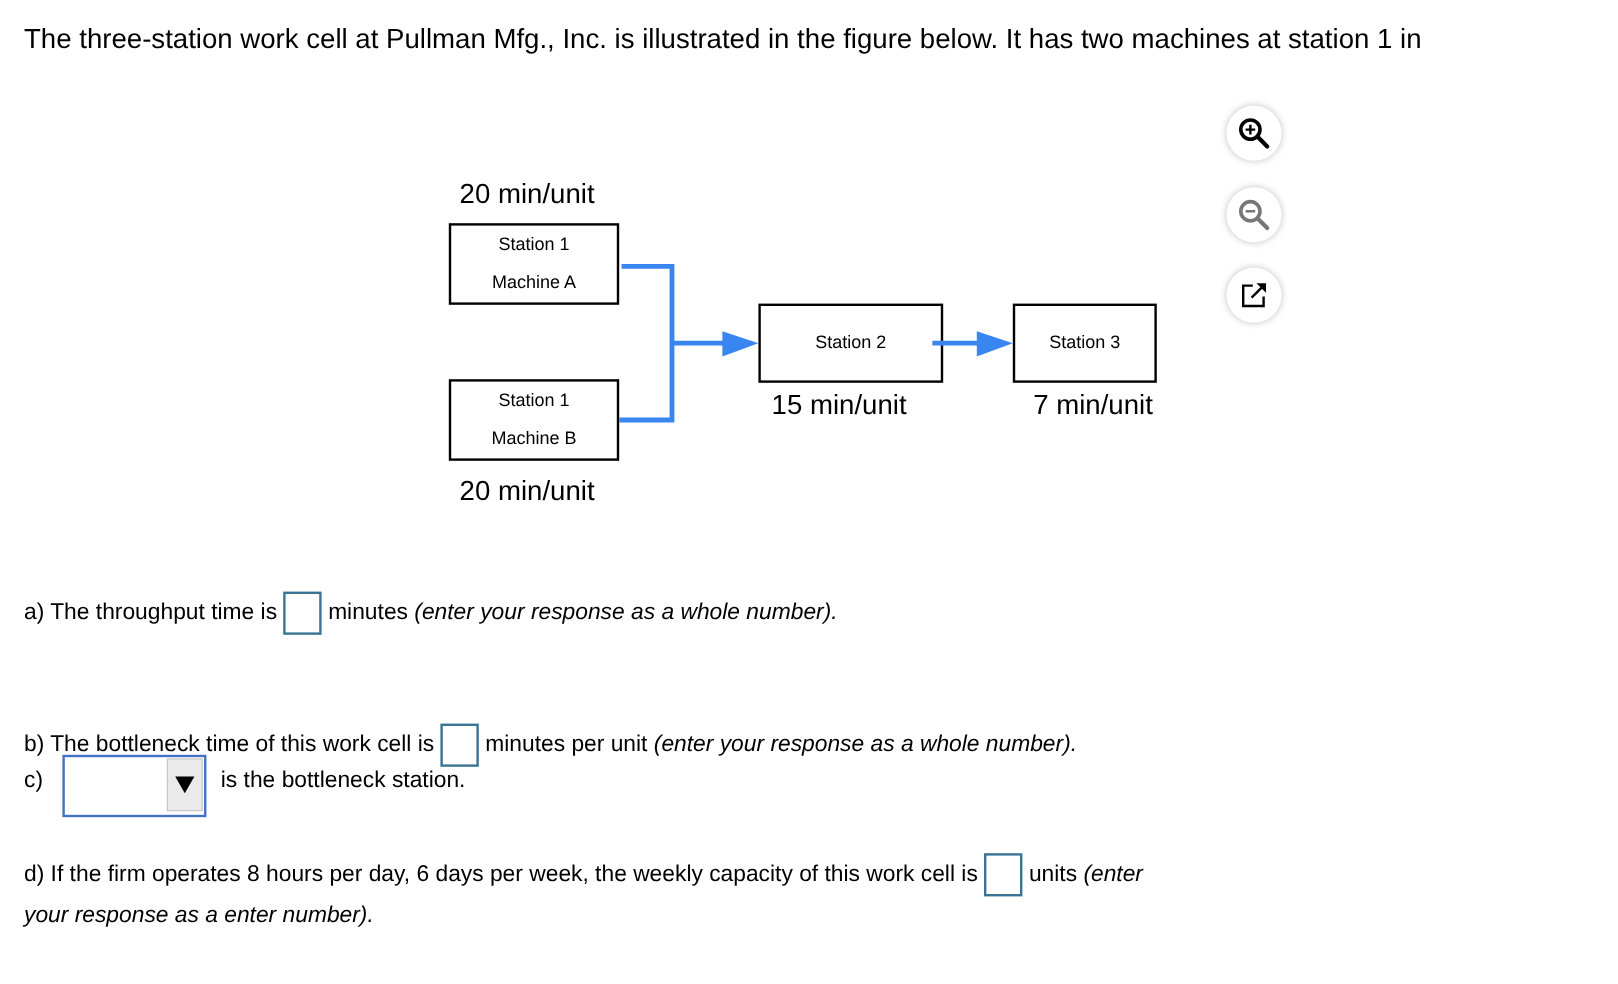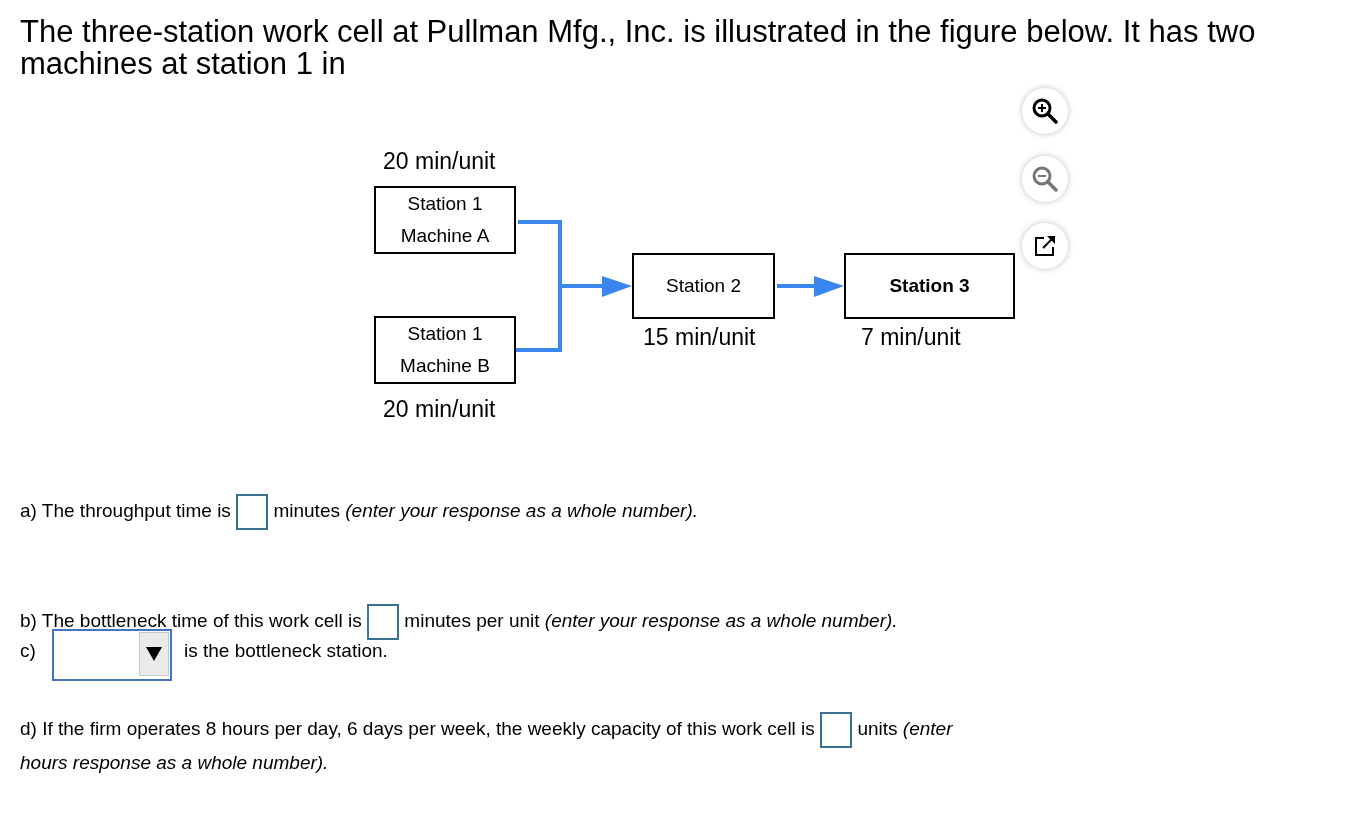--- a/index.html
+++ b/index.html
@@ -1,22 +1,22 @@
 <!DOCTYPE html>
 <html><head>
 <meta charset="utf-8">
 <style>
   html, body { margin:0; padding:0; background:#ffffff; }
   body { width:1348px; height:820px; position:relative; overflow:hidden;
          font-family:"Liberation Sans", sans-serif; color:#000; font-size:23px; }
   .abs { position:absolute; white-space:nowrap; }
-  .intro { left:20px; top:16px; line-height:32px; font-size:31px; white-space:normal; width:1320px; }
+  .intro { left:20px; top:16px; line-height:32px; font-size:23px; white-space:normal; width:1320px; }
   .box { position:absolute; border:2px solid #000; background:#fff; box-sizing:border-box;
          display:flex; flex-direction:column; align-items:center; justify-content:center;
-         font-size:19px; line-height:32px; }
+         font-size:15px; line-height:32px; }
   .lbl { font-size:23px; }
   .answer-box { display:inline-block; width:32px; height:36px; border:2px solid #3a7393; box-sizing:border-box;
                 vertical-align:middle; background:#fff; }
   .q { font-size:19px; }
   .q i { font-style:italic; }
   .tool-btn { position:absolute; width:46px; height:46px; border-radius:50%; background:#fff;
               box-shadow:0 0 6px rgba(0,0,0,0.25); display:flex; align-items:center; justify-content:center; cursor:pointer; }
   .select-box { position:absolute; left:52px; top:629px; width:120px; height:52px; border:2px solid #4472c4;
                 box-sizing:border-box; background:#fff; }
   .select-arrow { position:absolute; right:1px; top:1px; width:30px; height:44px; background:#eaeaea;
@@ -37,26 +37,26 @@
     <div>Station 1</div>
     <div>Machine A</div>
   </div>
 
   <div class="box" style="left:374px; top:316px; width:142px; height:68px;">
     <div>Station 1</div>
     <div>Machine B</div>
   </div>
   <div class="abs lbl" style="left:383px; top:396px;">20 min/unit</div>
 
-  <div class="box" style="left:632px; top:253px; width:143px; height:66px;">
+  <div class="box" style="left:632px; top:253px; width:154px; height:66px;">
     <div>Station 2</div>
   </div>
   <div class="abs lbl" style="left:643px; top:324px;">15 min/unit</div>
 
-  <div class="box" style="left:844px; top:253px; width:171px; height:66px;font-weight:bold;">
+  <div class="box" style="left:844px; top:253px; width:120px; height:66px;">
     <div>Station 3</div>
   </div>
   <div class="abs lbl" style="left:861px; top:324px;">7 min/unit</div>
 
   <svg class="abs" style="left:0; top:0;" width="1348" height="820">
     <g stroke="#3a86f0" stroke-width="4" fill="none">
       <polyline points="518,222 560,222 560,350 516,350"></polyline>
       <line x1="560" y1="286" x2="604" y2="286"></line>
       <line x1="777" y1="286" x2="816" y2="286"></line>
     </g>
@@ -111,14 +111,14 @@
 </div>
 <div class="abs q" style="left:184px; top:640px;">is the bottleneck station.</div>
 
 <div class="abs q" style="left:20px; top:711px; line-height:36px;">
   <span>d) If the firm operates 8 hours per day, 6 days per week, the weekly capacity of this work cell is</span>
   <span class="answer-box"></span>
   <span>units</span>
   <i>(enter</i>
 </div>
 <div class="abs q" style="left:20px; top:752px;">
-  <i>hours response as a whole number).</i>
+  <i>your response as a enter number).</i>
 </div>
 
 </body></html>

